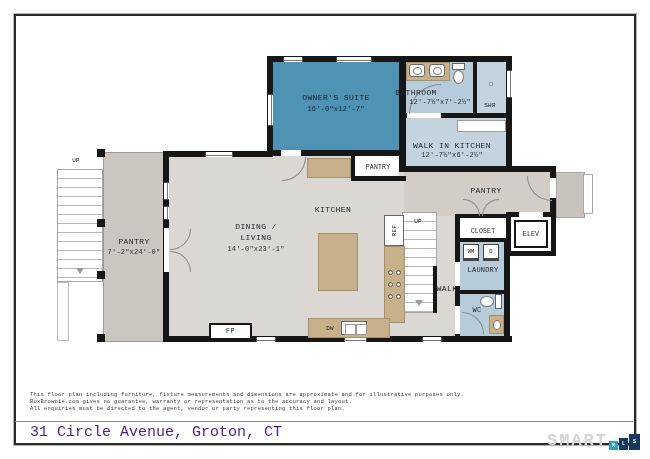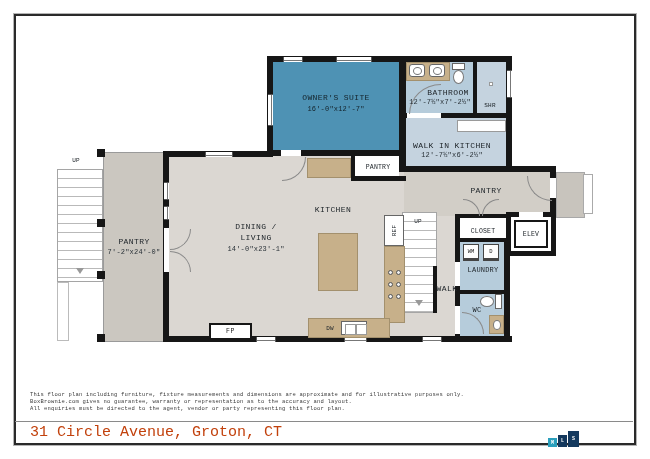--- a/index.html
+++ b/index.html
@@ -39,21 +39,21 @@
   .lbl.small{font-size:6px;letter-spacing:.2px;}
   .lbl.rot{transform:translateX(-50%) rotate(-90deg);}
   .fix{box-sizing:border-box;background:#fff;border:1px solid #666;}
   .oval{box-sizing:border-box;background:#fff;border:1px solid #777;border-radius:50%;}
   .burner{position:absolute;width:5px;height:5px;border:1px solid #555;border-radius:50%;background:#eee;box-sizing:border-box;}
   
   #plan-title{position:absolute;left:324px;top:357px;transform:translateX(-50%);
       font-size:12px;letter-spacing:6px;color:#2b2b2b;}
   #disclaimer{position:absolute;left:30px;top:391px;font-size:5.5px;line-height:7px;color:#3c3c3c;letter-spacing:.2px;}
   #divider{position:absolute;left:15px;top:421px;width:618px;height:1px;background:#8a8a8a;}
-  #address{position:absolute;left:30px;top:424px;font-size:15px;color:#c2410c;}
+  #address{position:absolute;left:30px;top:424px;font-size:15px;color:#4c1d95;}
   #logo{position:absolute;left:547px;top:431px;display:flex;align-items:flex-end;z-index:5;}
   #logo .brand{font-size:17px;font-weight:bold;letter-spacing:2px;color:var(--c-logo-gray);}
   #logo .blk{display:flex;align-items:center;justify-content:center;color:#fff;font-size:5px;font-weight:bold;margin-left:1px;}
   #logo .blk.b1{width:9px;height:9px;background:var(--c-logo-teal);}
   #logo .blk.b2{width:9px;height:12px;background:var(--c-logo-navy);}
   #logo .blk.b3{width:11px;height:16px;background:var(--c-logo-navy);}
   .wm-box{box-sizing:border-box;background:#fdfdfd;border:1px solid #444;display:flex;align-items:center;justify-content:center;
           font-size:5.5px;color:#222;}
   .shelf{box-sizing:border-box;background:#fff;border:1px solid #9a9a9a;}
   .fp-box{box-sizing:border-box;background:#fff;border:2px solid #161616;display:flex;align-items:center;justify-content:center;
@@ -191,21 +191,21 @@
   <div class="abs" style="left:483px;top:259px;width:16px;height:2px;background:#444;"></div>
 
   <div class="abs oval" style="left:480px;top:296px;width:14px;height:11px;"></div>
   <div class="abs fix" style="left:495px;top:294px;width:7px;height:15px;"></div>
   <div class="abs tan" style="left:489px;top:315px;width:15px;height:19px;">
     <div class="oval" style="position:absolute;left:3px;top:4px;width:8px;height:10px;"></div>
   </div>
 
   <div class="lbl" style="left:336px;top:93px;color:#14232b;">OWNER'S SUITE</div>
   <div class="lbl dim" style="left:336px;top:105px;color:#14232b;">16'-0"x12'-7"</div>
-  <div class="lbl" style="left:448px;top:88px;">BATHROOM</div>
+  <div class="lbl" style="left:416px;top:88px;">BATHROOM</div>
   <div class="lbl dim" style="left:440px;top:98px;">12'-7½"x7'-2½"</div>
   <div class="lbl small" style="left:490px;top:101px;">SHR</div>
   <div class="lbl" style="left:452px;top:141px;">WALK IN KITCHEN</div>
   <div class="lbl dim" style="left:452px;top:151px;">12'-7½"x6'-2½"</div>
   <div class="lbl small" style="left:378px;top:163px;font-size:6.5px;">PANTRY</div>
   <div class="lbl" style="left:486px;top:186px;">PANTRY</div>
   <div class="lbl" style="left:333px;top:205px;">KITCHEN</div>
   <div class="lbl" style="left:256px;top:222px;">DINING /</div>
   <div class="lbl" style="left:256px;top:233px;">LIVING</div>
   <div class="lbl dim" style="left:256px;top:245px;">14'-0"x23'-1"</div>
@@ -222,17 +222,18 @@
   <div class="lbl small" style="left:330px;top:324px;">DW</div>
 
   <div id="disclaimer">
     <div>This floor plan including furniture, fixture measurements and dimensions are approximate and for illustrative purposes only.</div>
     <div>BoxBrownie.com gives no guarantee, warranty or representation as to the accuracy and layout.</div>
     <div>All enquiries must be directed to the agent, vendor or party representing this floor plan.</div>
   </div>
   <div id="divider"></div>
   <div id="address">31 Circle Avenue, Groton, CT</div>
   <div id="logo">
+    <span class="brand">SMART</span>
     <span class="blk b1">M</span>
     <span class="blk b2">L</span>
     <span class="blk b3">S</span>
   </div>
 </div>
 
 </body></html>

